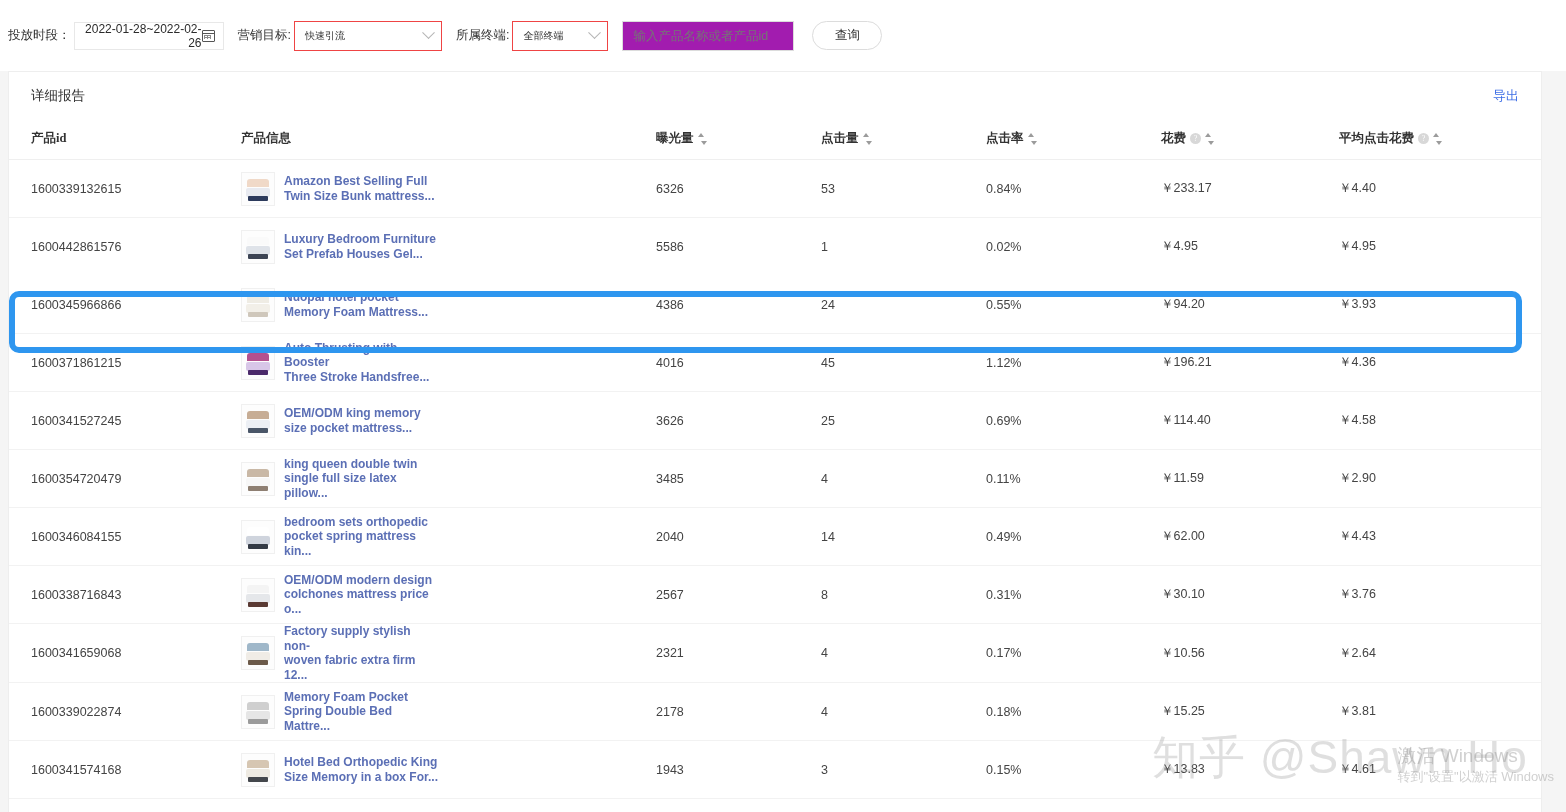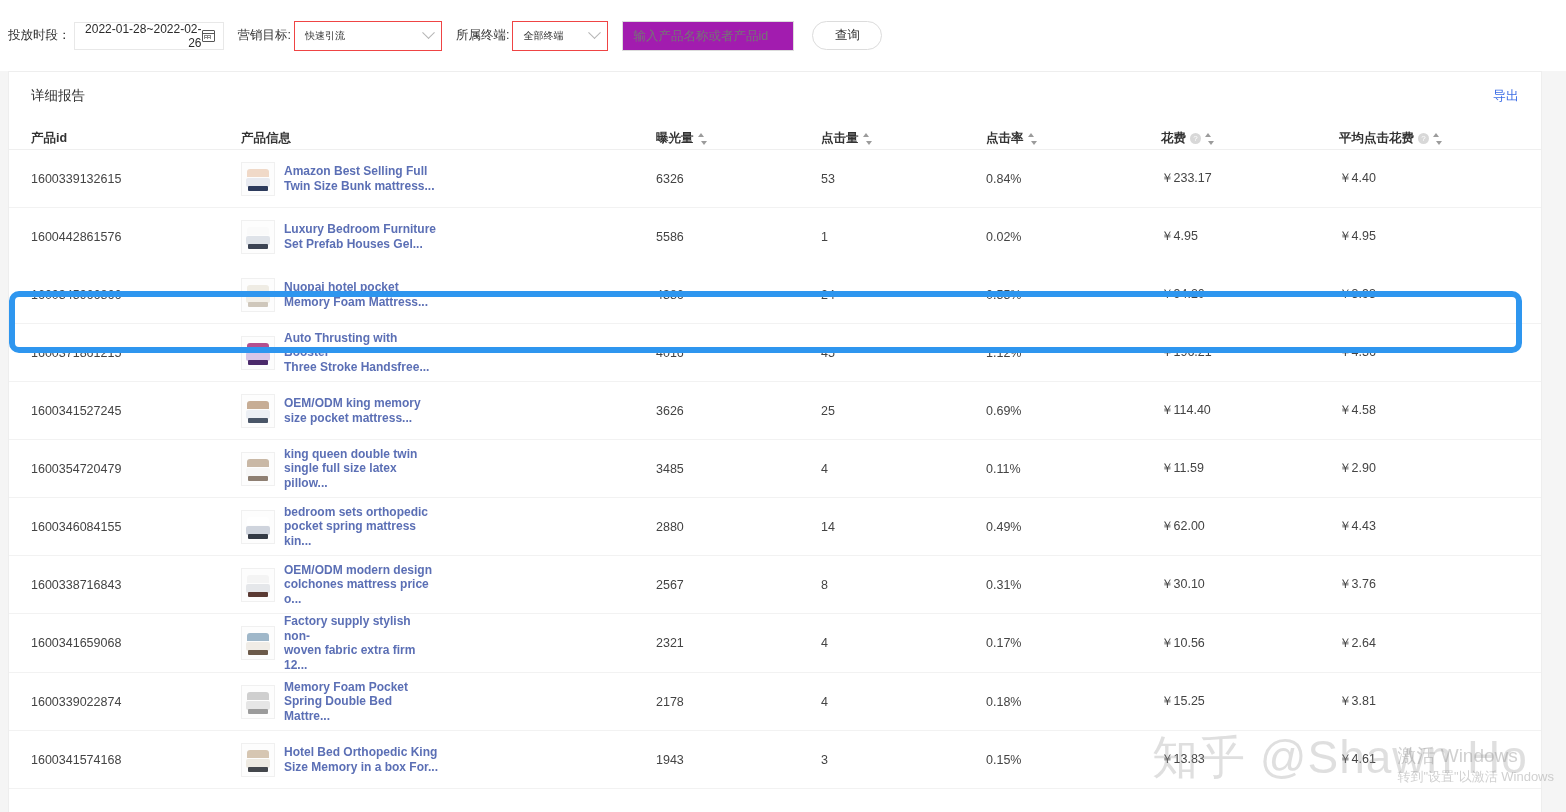--- a/index.html
+++ b/index.html
@@ -84,22 +84,23 @@
     height: 48px; display: flex; align-items: center;
     padding: 0 22px 0 22px; justify-content: space-between;
   }
   .card-title { font-size: 13.5px; color: #333; }
   .export-link { font-size: 13px; color: #3d6ee6; cursor: pointer; }
 
   
   table { width: 100%; border-collapse: collapse; table-layout: fixed; }
   th {
     text-align: left; font-size: 12.5px; font-weight: bold; color: #333;
-    padding: 10px 0 2px 0; border-bottom: 1px solid #efefef;
+    padding: 10px 0 12px 0; border-bottom: 1px solid #efefef;
     vertical-align: middle;
+    font-family: Liberation Serif, serif;
   }
   th .th-inner { display: flex; align-items: center; gap: 4px; }
   td {
     font-size: 12.5px; color: #444; border-bottom: 1px solid #f2f2f2;
     height: 58px; vertical-align: middle;
   }
   tr.hl td { border-bottom-color: transparent; }
   tr.hl + tr td { }
   .c-id    { width: 232px; padding-left: 22px; }
   .c-info  { width: 415px; }
@@ -378,21 +379,21 @@
           <td class="c-info">
             <div class="prod">
               <div class="thumb">
                 <div class="hdb" style="background:#ffffff"></div>
                 <div class="mat" style="background:#cfd4dd"></div>
                 <div class="base" style="background:#333a45"></div>
               </div>
               <div class="ptitle"><span>bedroom sets orthopedic</span><br><span>pocket spring mattress kin...</span></div>
             </div>
           </td>
-          <td class="c-imp"><span>2880</span></td>
+          <td class="c-imp"><span>2040</span></td>
           <td class="c-clk"><span>14</span></td>
           <td class="c-ctr"><span>0.49%</span></td>
           <td class="c-cost money"><span>￥62.00</span></td>
           <td class="c-avg money"><span>￥4.43</span></td>
         </tr>
         <tr>
           <td class="c-id"><span>1600338716843</span></td>
           <td class="c-info">
             <div class="prod">
               <div class="thumb">

